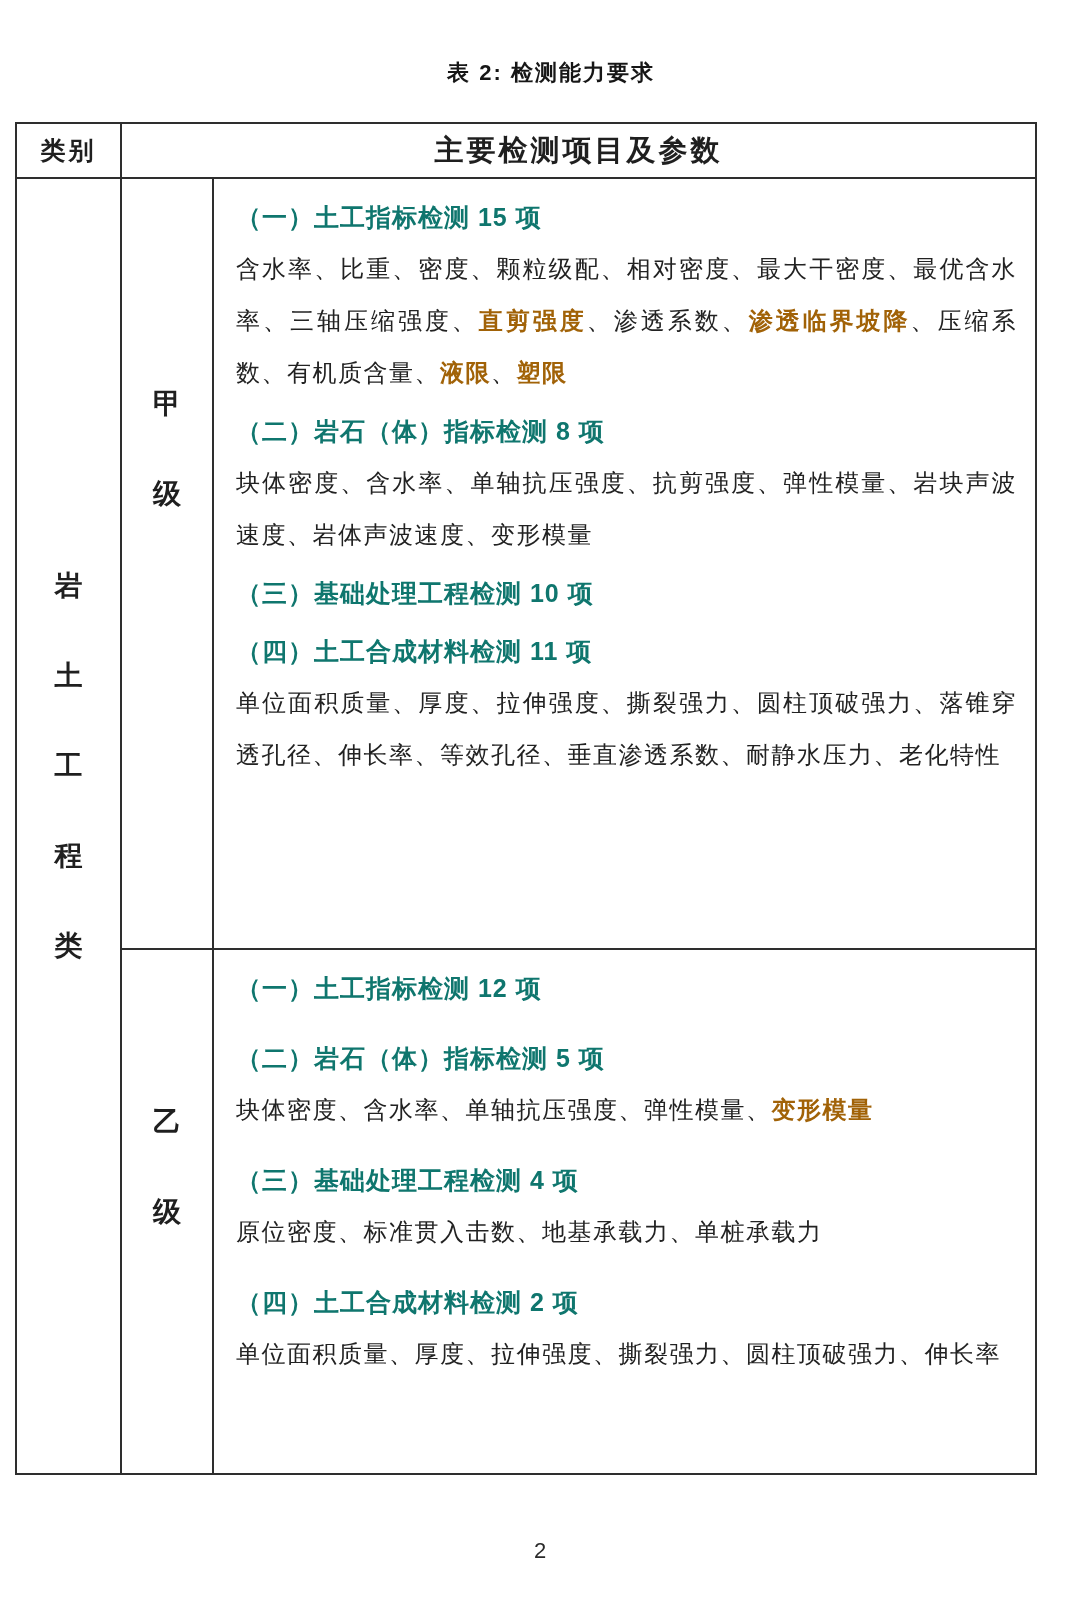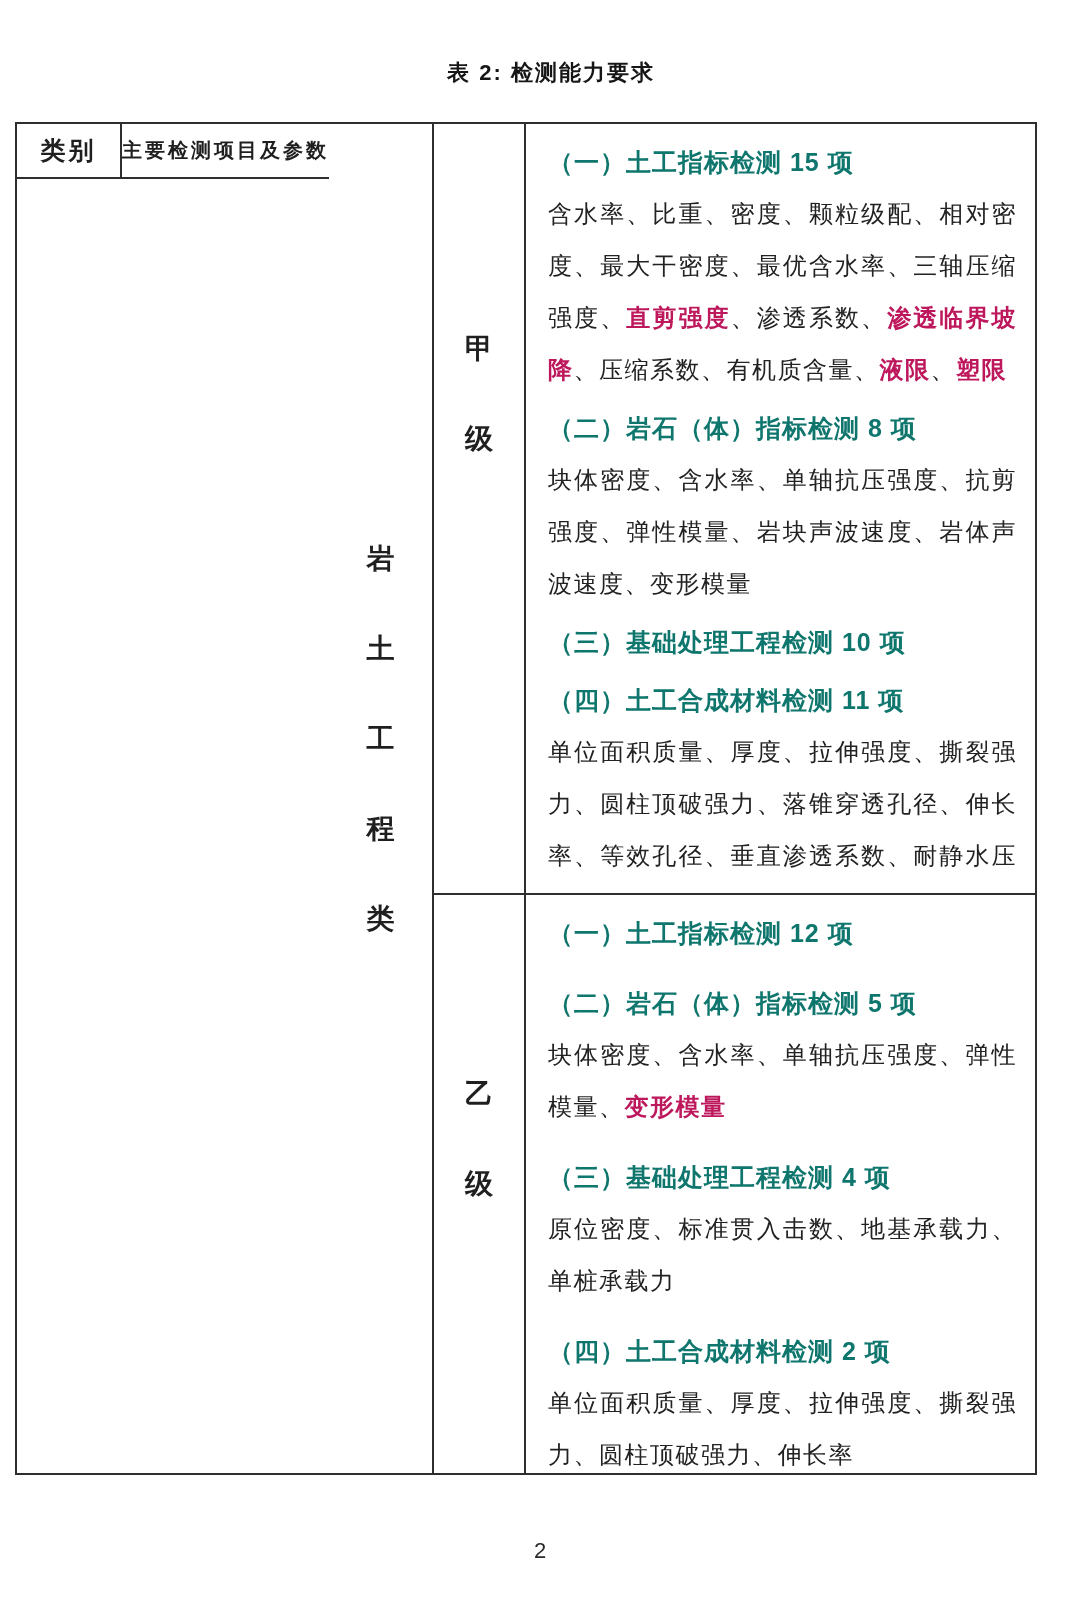--- a/index.html
+++ b/index.html
@@ -21,40 +21,41 @@
     letter-spacing: 2px;
     color: #161616;
   }
   .tbl {
     position: absolute;
     left: 15px; top: 122px;
     width: 1022px; height: 1353px;
     border: 2px solid #2e2e2e;
     background: #fff;
     display: flex;
+    flex-direction: column;
   }
   .header-row {
     display: flex;
     height: 55px;
     border-bottom: 2px solid #2e2e2e;
     flex: none;
   }
   .h-cell1 {
     width: 105px; flex: none;
     border-right: 2px solid #2e2e2e;
     display: flex; align-items: center; justify-content: center;
     font-family: "Liberation Sans", sans-serif;
     font-weight: bold; font-size: 25px;
     letter-spacing: 3px;
   }
   .h-cell2 {
     flex: 1;
     display: flex; align-items: center; justify-content: center;
     font-family: "Liberation Sans", sans-serif;
-    font-weight: bold; font-size: 20px;
+    font-weight: bold; font-size: 29px;
     letter-spacing: 3px;
   }
   .tbl-body { display: flex; flex: 1; min-height: 0; }
   .cat-cell {
     width: 105px; flex: none;
     border-right: 2px solid #2e2e2e;
     display: flex; flex-direction: column;
     align-items: center; justify-content: center;
     gap: 52px;
     font-size: 28px;
@@ -96,21 +97,21 @@
     font-size: 24px;
     line-height: 52px;
     letter-spacing: 1.5px;
     color: #222;
     text-align: justify;
   }
   .seg { font-family: "Liberation Serif", serif; }
   .seg.bold {
     font-family: "Liberation Sans", sans-serif;
     font-weight: bold;
-    color: #be185d;
+    color: #a16207;
   }
   .page-num {
     position: absolute;
     top: 1538px; left: 0; width: 100%;
     text-align: center;
     font-size: 22px;
     font-family: "Liberation Sans", sans-serif;
     color: #2a2a2a;
   }
 </style>

